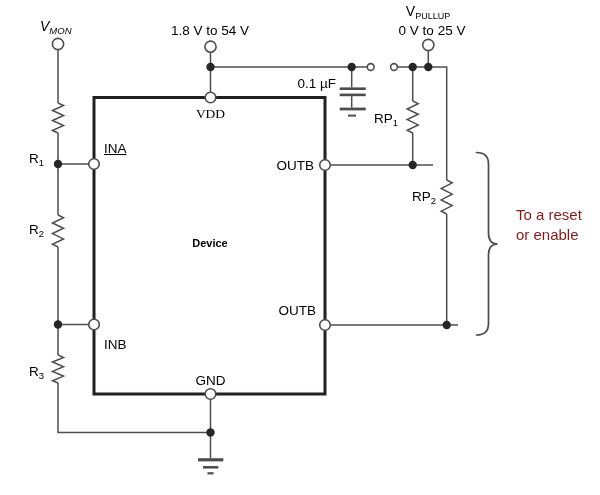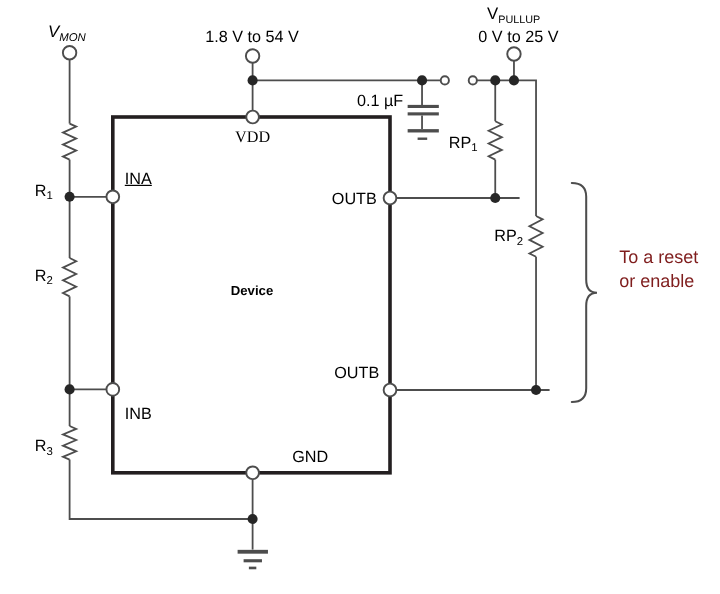--- a/index.html
+++ b/index.html
@@ -122,21 +122,21 @@
 
   <div class="lbl" style="right:556px;top:365px;"><span>R</span><span class="sub">3</span></div>
 
   <div class="lbl" style="right:202px;top:112px;"><span>RP</span><span class="sub">1</span></div>
 
   <div class="lbl" style="right:164px;top:190px;"><span>RP</span><span class="sub">2</span></div>
 
   <div class="lbl" style="right:264px;top:77px;">0.1 µF</div>
 
   <div class="lbl center" style="left:210.5px;top:106.5px;font-family:Liberation Serif, serif;">VDD</div>
-  <div class="lbl center" style="left:210.5px;top:374px;margin-left:48px;">GND</div>
+  <div class="lbl center" style="left:210.5px;top:374px;">GND</div>
   <div class="lbl" style="left:104px;top:142px;text-decoration:underline;">INA</div>
   <div class="lbl" style="left:104px;top:318px;margin-top:20px;">INB</div>
   <div class="lbl" style="right:286px;top:158.5px;">OUTB</div>
   <div class="lbl" style="right:284px;top:304px;">OUTB</div>
 
   <div class="lbl center device" style="left:210px;top:237px;">Device</div>
 
   <div class="annot" style="left:516px;top:205px;">
     <div>To a reset</div>
     <div>or enable</div>

